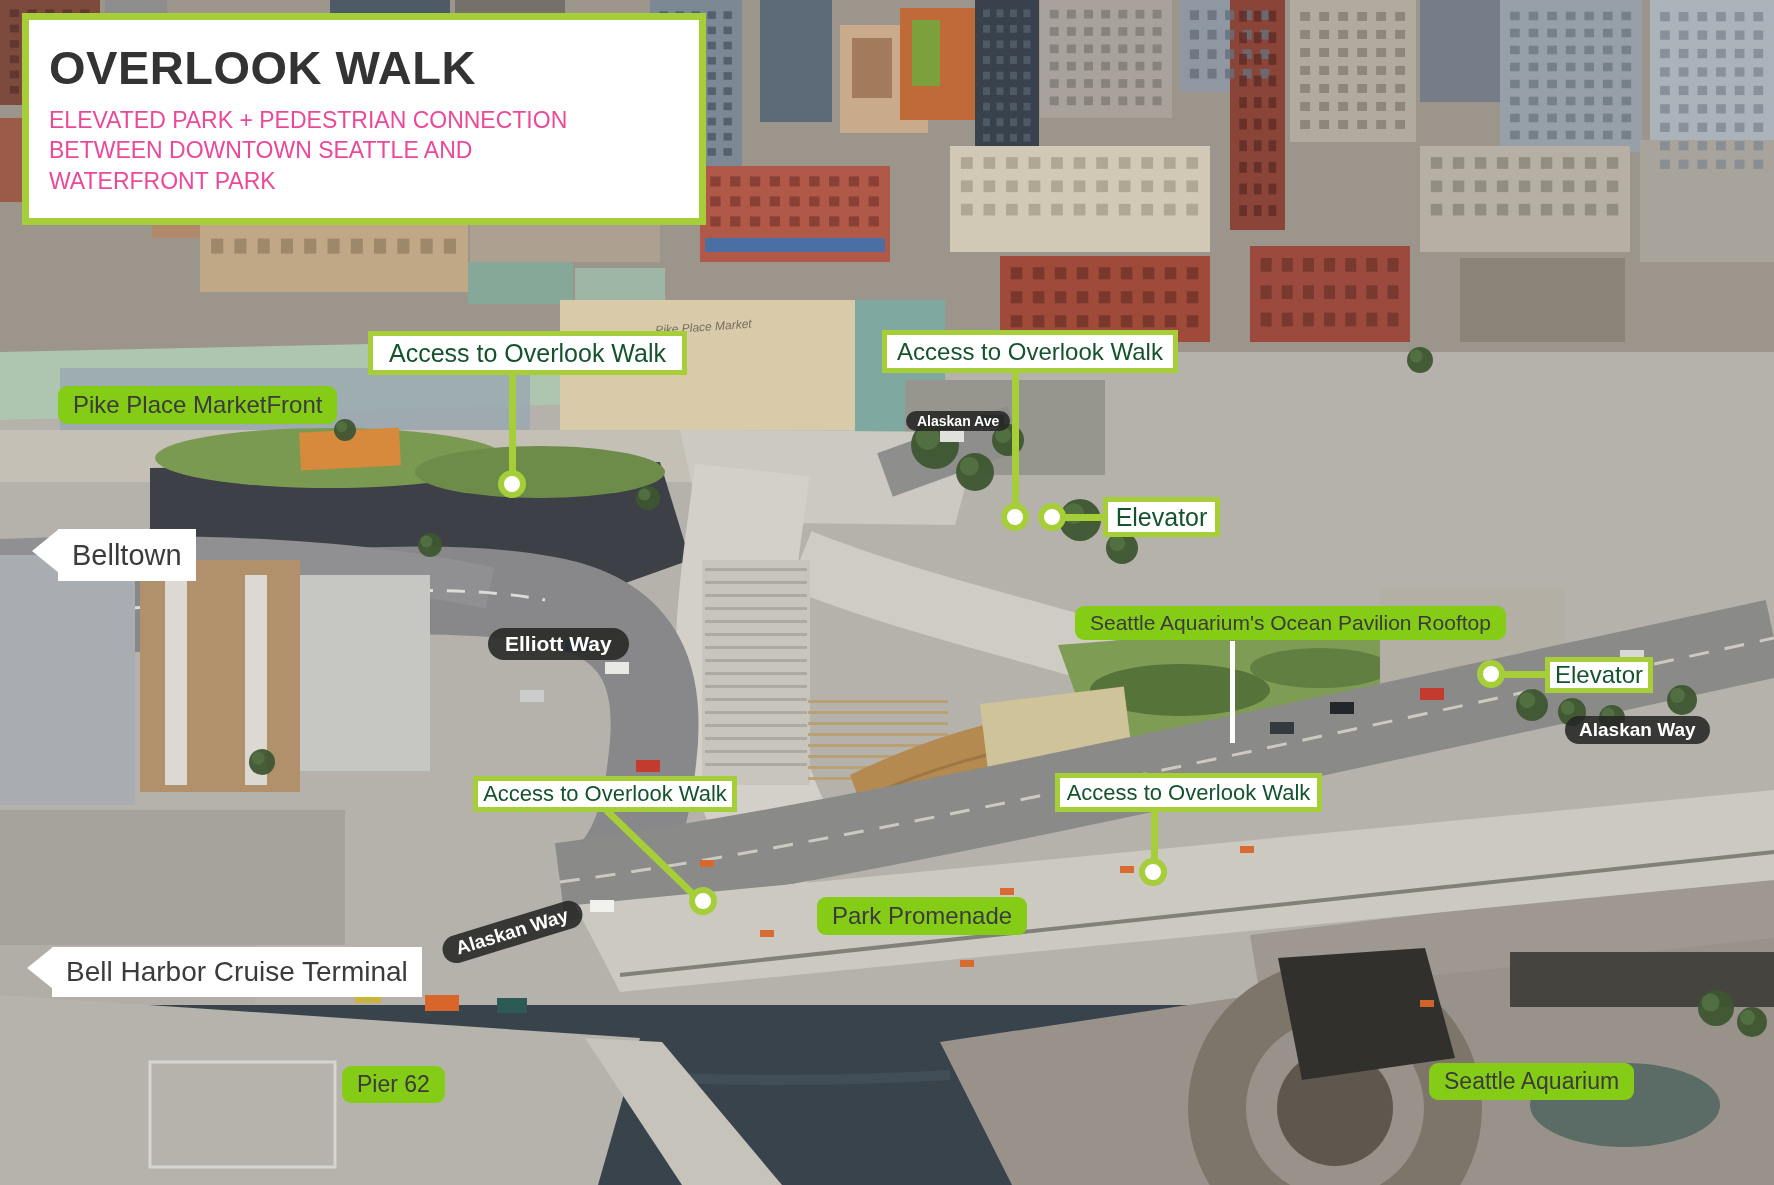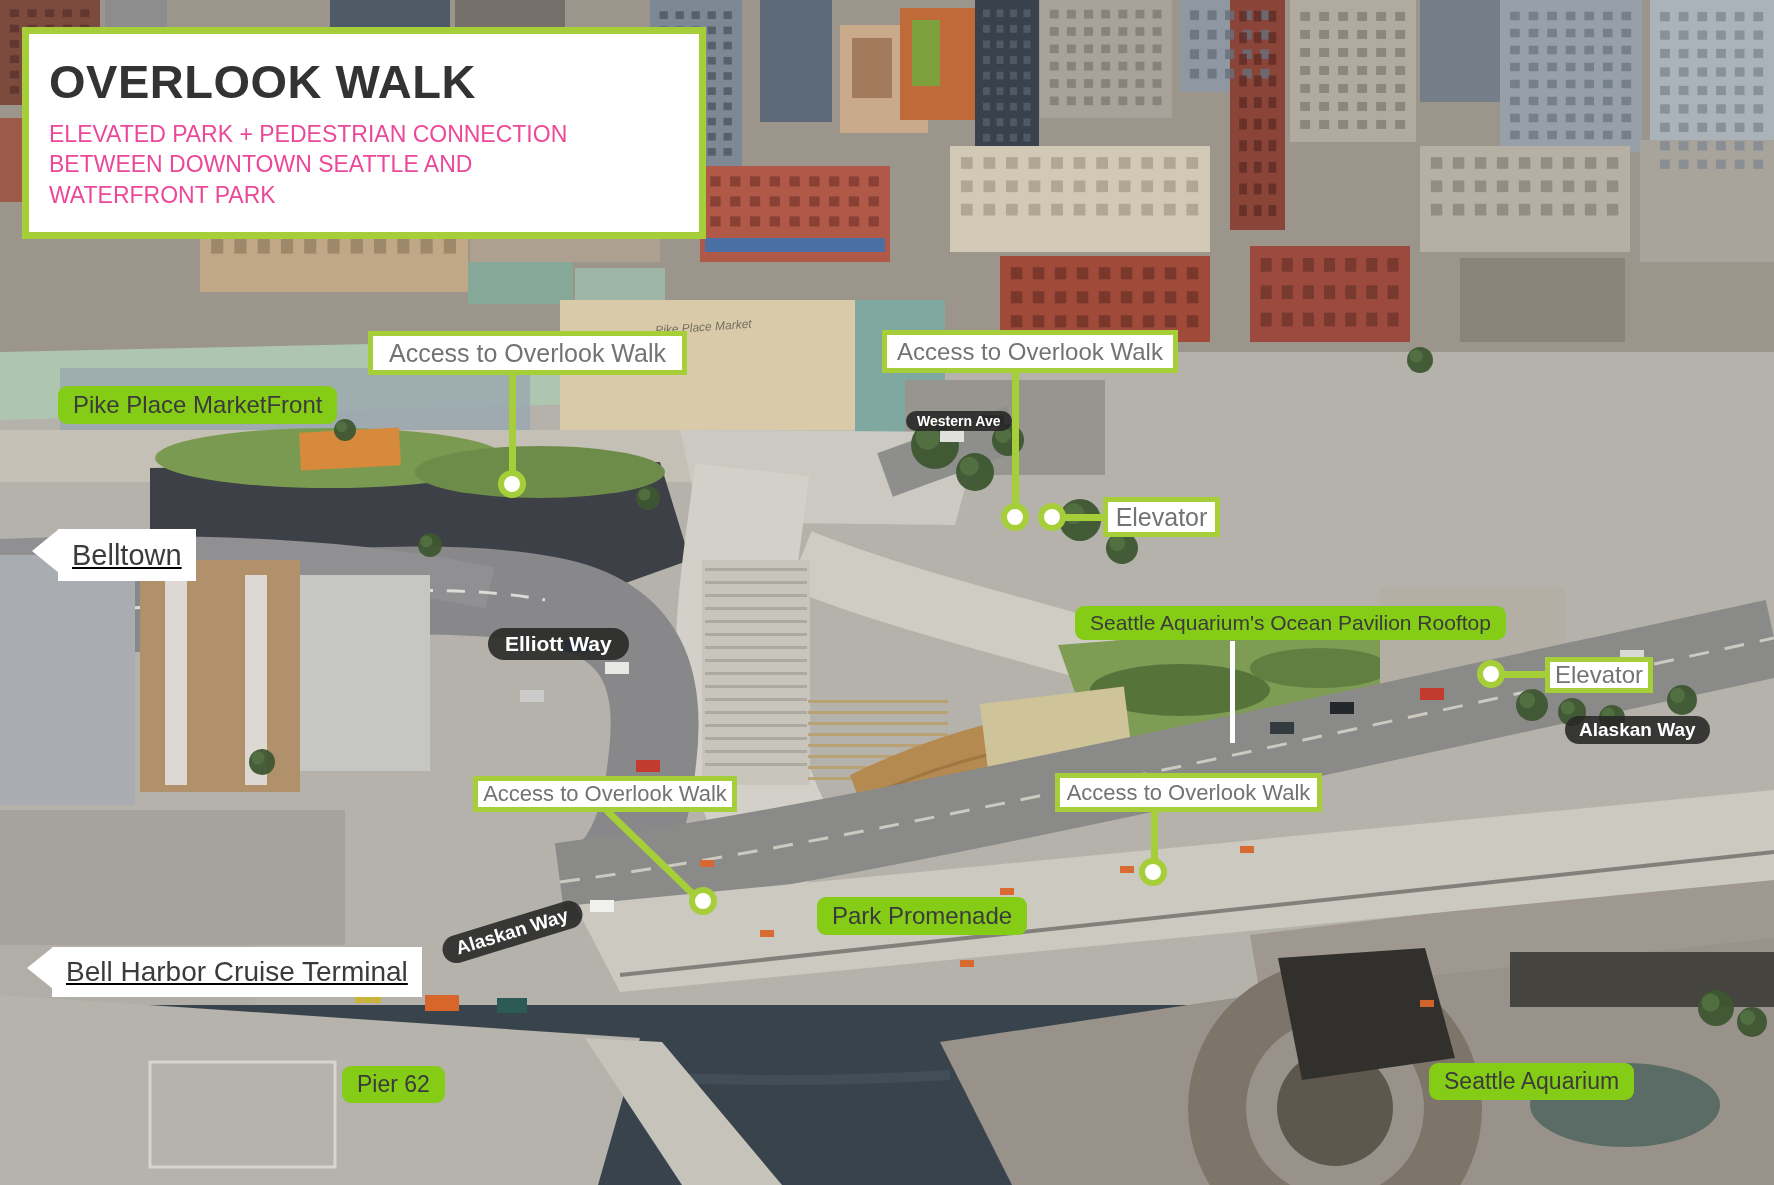--- a/index.html
+++ b/index.html
@@ -2,35 +2,35 @@
 <html><head>
 <meta charset="utf-8">
 <style>
   html,body{margin:0;padding:0;background:#222;}
   #canvas{position:relative;width:1774px;height:1185px;overflow:hidden;
     font-family:"Liberation Sans", sans-serif;background:#b7b5ad;}
   #scene{position:absolute;left:0;top:0;width:1774px;height:1185px;display:block;}
 
   
   .green-box{position:absolute;display:flex;align-items:center;justify-content:center;
-    background:#fff;border:5px solid var(--green);color:#737373;font-weight:500;
+    background:#fff;border:5px solid var(--green);color:#14532d;font-weight:500;
     white-space:nowrap;box-sizing:border-box;z-index:30;}
   .white-label{position:absolute;background:#84cc16;color:#3b3b3b;border-radius:9px;
     padding:5px 15px;white-space:nowrap;z-index:30;font-weight:500;}
   .dark-pill{position:absolute;background:rgba(38,38,36,0.88);color:#fff;border-radius:999px;
     padding:3px 14px;font-weight:bold;white-space:nowrap;z-index:30;}
-  .arrow-label{position:absolute;z-index:30;text-decoration:underline;}
+  .arrow-label{position:absolute;z-index:30;}
   .arrow-label .box{background:#fff;color:#3b3b3b;display:flex;align-items:center;
     padding:4px 14px;font-weight:500;}
   .tip{position:absolute;width:0;height:0;}
   .leader{position:absolute;background:var(--green);z-index:20;}
   .leader-white{position:absolute;background:#fff;z-index:20;}
   .marker{position:absolute;width:16px;height:16px;border-radius:50%;
     background:#fff;border:6px solid var(--green);z-index:25;}
-  .title-card{position:absolute;left:22px;top:27px;width:684px;box-sizing:border-box;
+  .title-card{position:absolute;left:22px;top:13px;width:684px;box-sizing:border-box;
     background:#fff;border:7px solid var(--green);padding:20px 24px 22px 20px;z-index:40;}
   .title-card h1{margin:0;font-size:47px;font-weight:900;letter-spacing:0.5px;color:#333;}
   .title-card p{margin:10px 0 0 0;font-size:23px;font-weight:500;color:#ec4899;
     line-height:1.32;width:560px;}
   .photo-text{position:absolute;color:#756f60;z-index:10;font-style:italic;}
 </style>
 </head>
 <body>
 
 <div id="canvas" style="--green:#A6CE39;">
@@ -972,18 +972,18 @@
     <span class="tip" style="left:-26px;top:0;border-top:22px solid transparent;border-bottom:22px solid transparent;border-right:27px solid #fff;"></span>
     <div class="box" style="height:44px;font-size:29px;">Belltown</div>
   </div>
 
   <div class="arrow-label" style="left:52px;top:947px;">
     <span class="tip" style="left:-25px;top:0;border-top:21px solid transparent;border-bottom:21px solid transparent;border-right:26px solid #fff;"></span>
     <div class="box" style="height:42px;font-size:28px;">Bell Harbor Cruise Terminal</div>
   </div>
 
 
-  <div class="dark-pill" style="left:906px;top:411px;font-size:14px;padding:2px 11px;">Western Ave</div>
+  <div class="dark-pill" style="left:906px;top:411px;font-size:14px;padding:2px 11px;">Alaskan Ave</div>
   <div class="dark-pill" style="left:488px;top:628px;font-size:21px;padding:4px 17px;">Elliott Way</div>
   <div class="dark-pill" style="left:1565px;top:716px;font-size:19px;">Alaskan Way</div>
   <div class="dark-pill" style="left:440px;top:918px;font-size:19px;transform:rotate(-17deg);">Alaskan Way</div>
 
 </div>
 
 </body></html>

